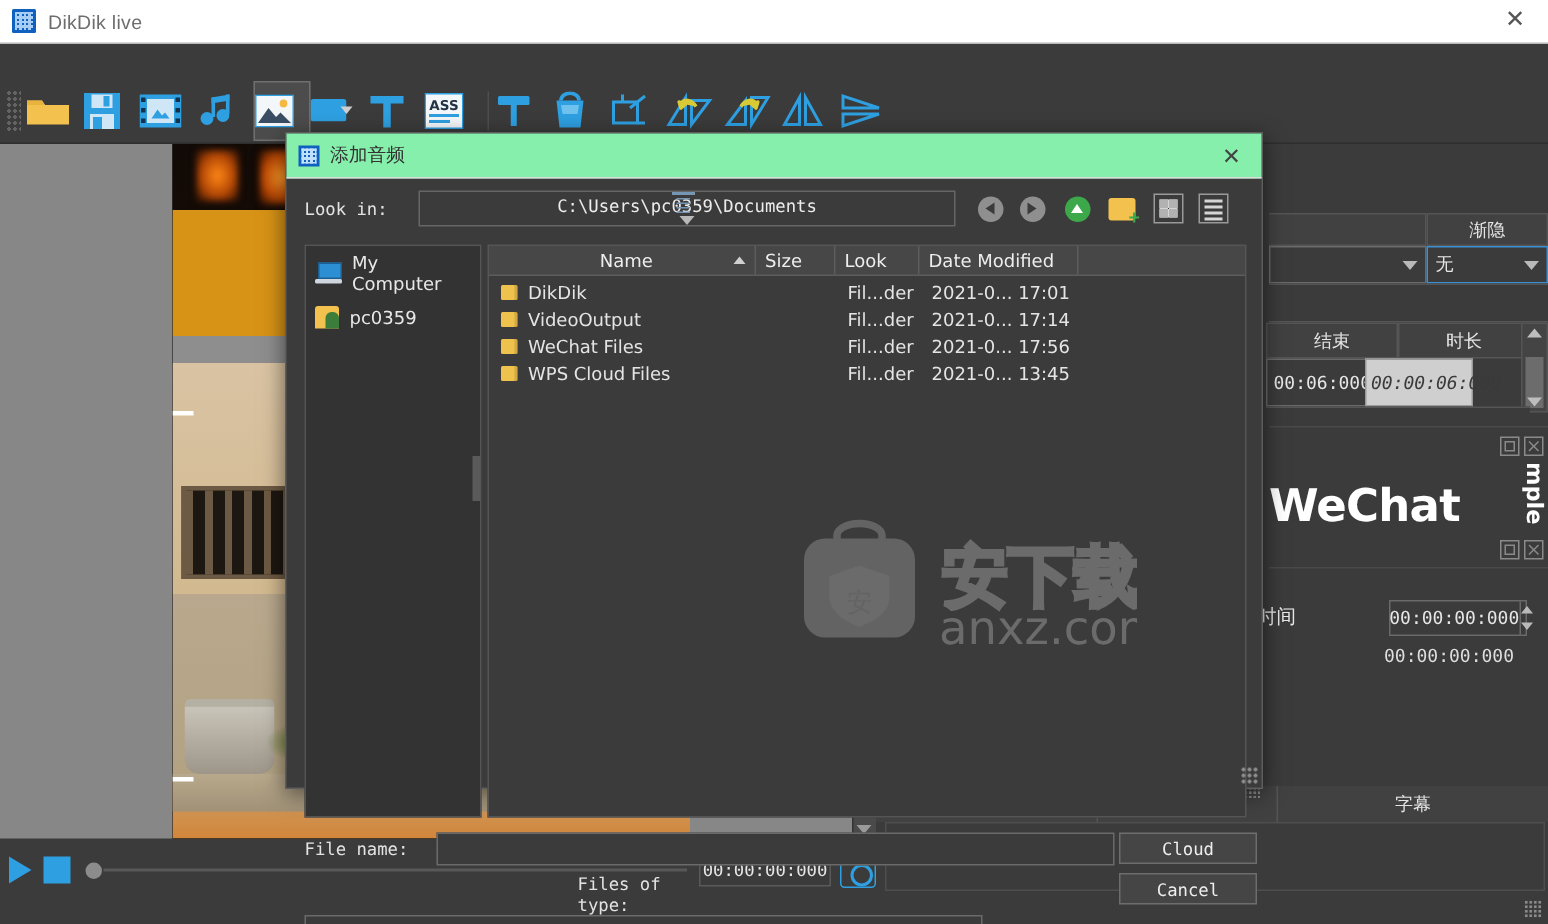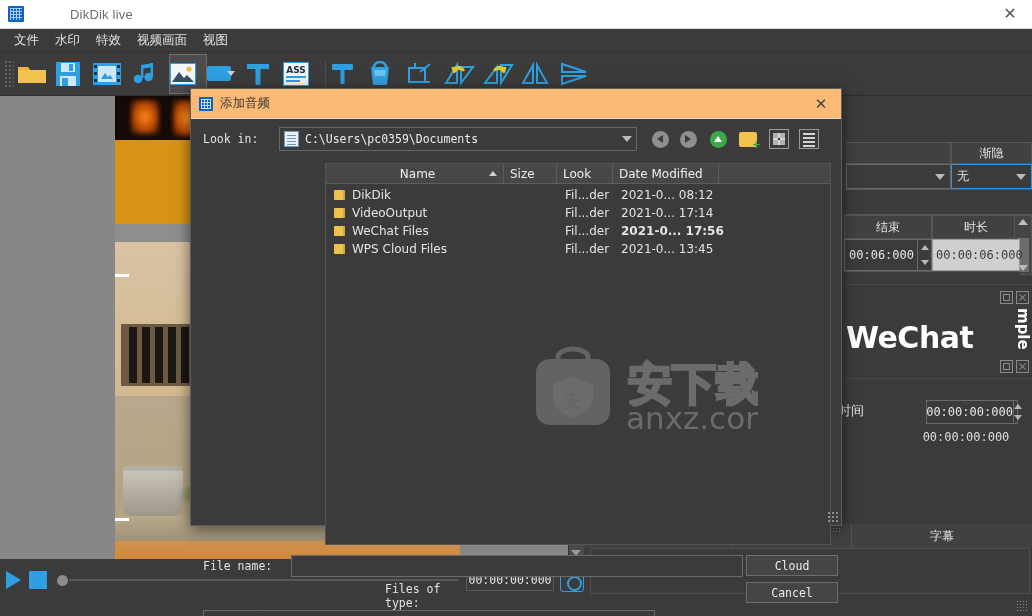--- a/index.html
+++ b/index.html
@@ -10,21 +10,21 @@
     overflow: hidden;
   }
   body { position: relative; }
 
   
   #app { position: absolute; inset: 0; background: #3b3b3b; }
 
   .titlebar {
     position: absolute; top: 0; left: 0; width: 1032px; height: 29px;
     background: #ffffff; border-bottom: 1px solid #d8d8d8;
-    display: flex; align-items: center; gap: 38px;
+    display: flex; align-items: center;
   }
   .titlebar .tb-icon {
     width: 16px; height: 16px; margin-left: 8px; margin-right: 8px;
     background: #1060c0; position: relative; border-radius: 1px;
   }
   .titlebar .tb-icon::before {
     content: ""; position: absolute; left: 2px; top: 2px; right: 2px; bottom: 2px;
     background:
       repeating-linear-gradient(to right, #bfe0ff 0 1.5px, transparent 1.5px 3px),
       repeating-linear-gradient(to bottom, #bfe0ff 0 1.5px, transparent 1.5px 3px);
@@ -177,21 +177,21 @@
   .grid-handle { background-image: radial-gradient(#8a8a8a 40%, transparent 41%);
       background-size: 3px 3px; }
 
   
   #dlg {
     position: absolute; left: 190px; top: 88px; width: 652px; height: 438px;
     background: #3b3b3b; border: 1px solid #5d5d5d;
     box-shadow: 0 3px 14px rgba(0,0,0,.55);
   }
   #dlg .d-title {
-    height: 30px; background: #fdba74; display: flex; align-items: center; border-bottom: 1px solid #dcdcdc;
+    height: 30px; background: #86efac; display: flex; align-items: center; border-bottom: 1px solid #dcdcdc;
   }
   #dlg .d-title .dt-icon { width: 14px; height: 14px; margin: 0 7px 0 8px; background: #1060c0; position: relative; }
   #dlg .d-title .dt-icon::before { content: ""; position: absolute; left: 2px; top: 2px; right: 2px; bottom: 2px;
     background: repeating-linear-gradient(to right, #bfe0ff 0 1.5px, transparent 1.5px 3px),
                 repeating-linear-gradient(to bottom, #bfe0ff 0 1.5px, transparent 1.5px 3px); }
   #dlg .d-title .dt-text { font-size: 12.5px; color: #333; font-family: "DejaVu Sans", sans-serif; }
   #dlg .d-title .dt-close { margin-left: auto; width: 40px; height: 30px;
       display: flex; align-items: center; justify-content: center; color: #444; font-size: 15px; }
 
   .lookin-row { position: absolute; left: 0; top: 30px; width: 652px; height: 40px; display: flex; align-items: center; }
@@ -257,27 +257,20 @@
 <body>
 
 <div id="app">
 
   <div class="titlebar">
     <div class="tb-icon"></div>
     <div class="tb-title">DikDik live</div>
     <div class="tb-close">✕</div>
   </div>
 
-  <div class="menubar">
-    <div class="mi">文件</div>
-    <div class="mi">水印</div>
-    <div class="mi">特效</div>
-    <div class="mi">视频画面</div>
-    <div class="mi">视图</div>
-  </div>
 
   <div class="toolbar">
     <div class="grip"></div>
 
     <div class="tbtn">
       <svg width="30" height="24" viewBox="0 0 30 24">
           <path d="M1 5h10l2 3h16v13H1z" fill="#f2c14e"></path>
           <path d="M1 5h10l2 3H1z" fill="#e8b33c"></path>
         </svg>
     </div>
@@ -443,21 +436,21 @@
     <div class="th"></div>
     <div class="dn"></div>
   </div>
   <div class="spin-box" style="position:absolute; left:844px; top:239px; width:88px; height:32px;">
     <span style="flex:1">00:06:000</span>
     <span class="spin-arrows">
       <span class="sa-up"></span>
       <span class="sa-dn"></span>
     </span>
   </div>
-  <div class="spin-box light" style="position:absolute; left:932px; top:239px; width:88px; height:32px; padding-left:3px;">00:00:06:000</div>
+  <div class="spin-box light" style="position:absolute; left:910px; top:239px; width:72px; height:32px; padding-left:3px;font-style:italic;">00:00:06:000</div>
   <div class="panel" style="left:844px; top:271px; width:176px; height:10px; border-top:1px solid #555;"></div>
 
   <div class="panel" style="left:846px; top:284px; width:186px; height:88px; border-top:1px solid #4a4a4a;"></div>
   <div class="pan-icons" style="left:1000px; top:291px;">
     <span class="pic float"></span>
     <span class="pic close"></span>
   </div>
   <div class="sample-txt" style="position:absolute; left:846px; top:320px;">WeChat</div>
   <div class="sample-vert" style="position:absolute; left:1014px; top:308px;">mple</div>
   <div class="pan-icons" style="left:1000px; top:360px;">
@@ -493,21 +486,21 @@
 <div id="dlg">
 
   <div class="d-title">
     <div class="dt-icon"></div>
     <div class="dt-text">添加音频</div>
     <div class="dt-close">✕</div>
   </div>
 
   <div class="lookin-row">
     <div class="lbl-mono" style="margin-left:12px; width:76px;">Look in:</div>
-    <div class="path-combo" style="width:358px;">
+    <div class="path-combo" style="width:358px;flex-direction:column;">
       <span class="doc-ic"></span>
       <span style="flex:1; font-family:'DejaVu Sans Mono',monospace; font-size:11.5px; color:#ececec;">C:\Users\pc0359\Documents</span>
       <span style="width:0;height:0;border-left:5px solid transparent;border-right:5px solid transparent;border-top:6px solid #b9b9b9;"></span>
     </div>
 
     <div class="nav-ic" style="margin-left:12px;">
       <span class="circ gray">
           <span class="arrow-l"></span>
         </span>
     </div>
@@ -525,53 +518,64 @@
       <span class="newfold"></span>
     </div>
     <div class="nav-ic" style="margin-left:9px;">
       <span class="viewbtn grid"></span>
     </div>
     <div class="nav-ic" style="margin-left:8px;">
       <span class="viewbtn list"></span>
     </div>
   </div>
 
+  <div class="sidebar-box">
+    <div class="sb-item">
+      <span class="ic-computer"></span>
+      <span class="sbl">My Computer</span>
+    </div>
+    <div class="sb-item">
+      <span class="ic-user"></span>
+      <span class="sbl">pc0359</span>
+    </div>
+    <div style="position:absolute; right:0; top:140px; width:5px; height:30px; background:#5a5a5a;"></div>
+  </div>
 
   <div class="list-box">
     <div class="lb-head">
       <div class="th" style="width:178px;justify-content:center;">
         <span>Name</span>
         <span class="sort-caret"></span>
       </div>
       <div class="th" style="width:53px;">Size</div>
       <div class="th" style="width:56px;">Look</div>
       <div class="th" style="width:106px;">Date Modified</div>
     </div>
 
     <div style="padding-top:2px;">
       <div class="lb-row">
         <span class="fold-ic"></span>
         <span style="width:160px;">DikDik</span>
         <span style="width:53px;"></span>
         <span style="width:56px;">Fil...der</span>
-        <span style="width:106px;">2021-0... 08:12</span>
+        <span style="width:106px;">2021-0... 17:01</span>
       </div>
       <div class="lb-row">
         <span class="fold-ic"></span>
         <span style="width:160px;">VideoOutput</span>
         <span style="width:53px;"></span>
         <span style="width:56px;">Fil...der</span>
         <span style="width:106px;">2021-0... 17:14</span>
       </div>
       <div class="lb-row">
         <span class="fold-ic"></span>
         <span style="width:160px;">WeChat Files</span>
         <span style="width:53px;"></span>
         <span style="width:56px;">Fil...der</span>
-        <span style="width:106px;font-weight:bold;">2021-0... 17:56</span>
+        <span style="width:106px;">2021-0... 17:56</span>
       </div>
       <div class="lb-row">
         <span class="fold-ic"></span>
         <span style="width:160px;">WPS Cloud Files</span>
         <span style="width:53px;"></span>
         <span style="width:56px;">Fil...der</span>
         <span style="width:106px;">2021-0... 13:45</span>
       </div>
     </div>
 

